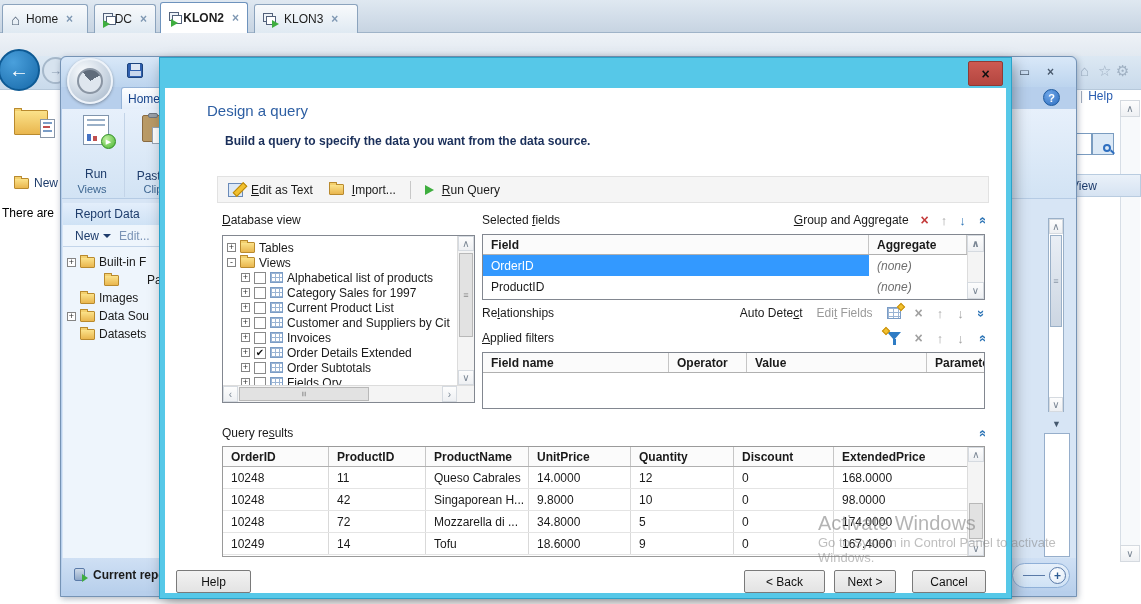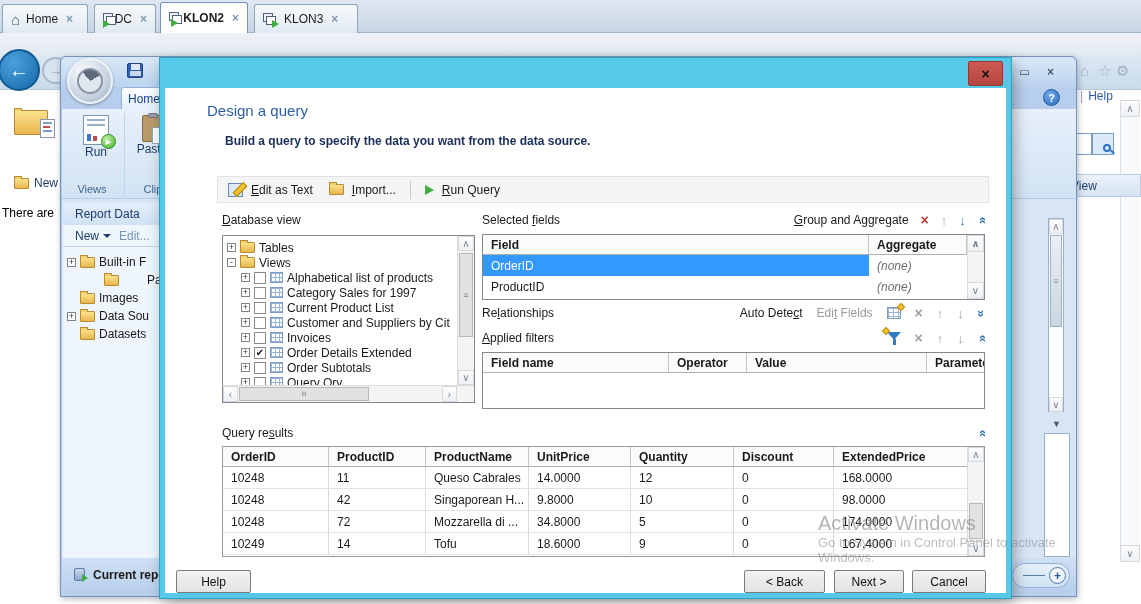--- a/index.html
+++ b/index.html
@@ -48,21 +48,21 @@
   #rbwin{left:60px;top:56px;width:1017px;height:541px;background:#b7cfec;border:1px solid #7593b5;border-radius:6px 6px 0 0;box-shadow:1px 2px 6px rgba(40,60,90,.35);}
   #rbtitle{left:0;top:0;width:100%;height:30px;background:linear-gradient(#d9e8f8,#bcd4ee);border-radius:6px 6px 0 0;}
   #orb{left:6px;top:1px;width:46px;height:46px;border-radius:50%;background:radial-gradient(circle at 35% 30%,#fafcfe,#c7d3e0 60%,#9fb0c2);border:2px solid #eef3f9;box-shadow:0 1px 3px rgba(0,0,0,.35);display:flex;align-items:center;justify-content:center;}
   #orb .pie{width:26px;height:26px;border-radius:50%;background:conic-gradient(from -40deg,#5f6b7a 0 100deg,#dfe6ee 100deg 360deg);border:2px solid #8a95a3;}
   #saveic{left:66px;top:6px;width:16px;height:15px;background:#2f5fae;border:1px solid #1d447e;border-radius:2px;}
   #saveic i{position:absolute;left:3px;top:0;width:9px;height:6px;background:#dce6f4;}
   #saveic b{position:absolute;left:2px;bottom:1px;width:11px;height:5px;background:#c7d6ec;}
   .rbctl{color:#4a5a6e;font-size:12px;font-weight:bold;}
   #hometab{left:60px;top:30px;width:46px;height:22px;background:linear-gradient(#fdfeff,#e4eefa);border:1px solid #95b3d7;border-bottom:none;border-radius:3px 3px 0 0;color:#15428b;display:flex;align-items:center;justify-content:center;}
   #ribbon{left:1px;top:52px;width:1014px;height:90px;background:linear-gradient(#e7f0fb,#d2e3f4);border-bottom:1px solid #b5cbe4;}
-  .ribbtn{position:absolute;display:flex;flex-direction:column;align-items:center;justify-content:flex-start;color:#1e3c6b;}
+  .ribbtn{position:absolute;display:flex;flex-direction:column;align-items:center;justify-content:space-between;color:#1e3c6b;}
   .grplabel{position:absolute;color:#3e6792;font-size:11px;text-align:center;}
   .runic{position:relative;width:26px;height:30px;background:#fff;border:1px solid #8094ac;}
   .runic i{display:block;height:2px;margin:3px 3px 0 3px;background:#9ab0c8;}
   .runic em{position:absolute;left:3px;bottom:3px;width:4px;height:7px;background:#4472c4;}
   .runic em+em{left:9px;height:5px;background:#c05050;}
   .runic .pl{position:absolute;right:-8px;bottom:-5px;width:15px;height:15px;border-radius:50%;background:radial-gradient(circle at 35% 30%,#bff09f,#47b431);border:1px solid #2e8f1f;display:flex;align-items:center;justify-content:center;color:#fff;font-size:7px;}
   .pasteic{position:relative;width:21px;height:27px;background:#b99a66;border:1px solid #8a6b42;border-radius:2px;}
   .pasteic i{position:absolute;left:5px;top:-3px;width:10px;height:5px;background:#9aa0a8;border:1px solid #6e7680;border-radius:2px;}
   .pasteic b{position:absolute;right:-4px;bottom:-3px;width:14px;height:17px;background:#fff;border:1px solid #98a4b4;}
   #rbhelp{left:982px;top:32px;width:17px;height:17px;border-radius:50%;background:radial-gradient(circle at 35% 30%,#6ea6e8,#2f6fc0);border:1px solid #1d5a9e;color:#fff;font-size:11px;font-weight:bold;display:flex;align-items:center;justify-content:center;}
@@ -424,21 +424,21 @@
         <div class="trow child" style="top:124px;">
           <span class="exp">+</span>
           <span class="cb"></span>
           <span class="vicon"></span>
           <span>Order Subtotals</span>
         </div>
         <div class="trow child" style="top:139px;">
           <span class="exp">+</span>
           <span class="cb"></span>
           <span class="vicon"></span>
-          <span>Query Qry</span>
+          <span>Fields Qry</span>
         </div>
       </div>
       <div class="vscroll" style="height:149px;">
         <div class="abs sb" style="left:0;top:0;width:16px;height:15px;">
             <span>∧</span>
           </div>
         <div class="thumbv" style="top:17px;height:84px;">
             <span>≡</span>
           </div>
         <div class="abs sb" style="left:0;top:134px;width:16px;height:15px;">
@@ -673,21 +673,21 @@
           </div>
       </div>
     </div>
 
     <div class="dbtn" style="left:11px;top:482px;width:75px;">
         <span>Help</span>
       </div>
     <div class="dbtn" style="left:579px;top:482px;width:81px;">
         <span>&lt; Back</span>
       </div>
-    <div class="dbtn" style="left:669px;top:482px;width:70px;">
+    <div class="dbtn" style="left:669px;top:482px;width:62px;">
         <span>Next &gt;</span>
       </div>
     <div class="dbtn" style="left:747px;top:482px;width:74px;">
         <span>Cancel</span>
       </div>
   </div>
 </div>
 
 <div id="wm" class="abs z5">
   <div class="l1">Activate Windows</div>

